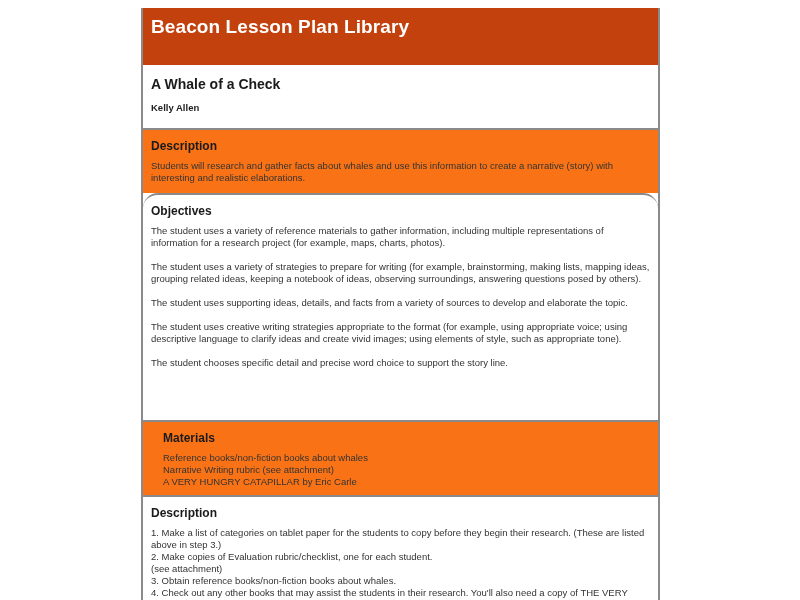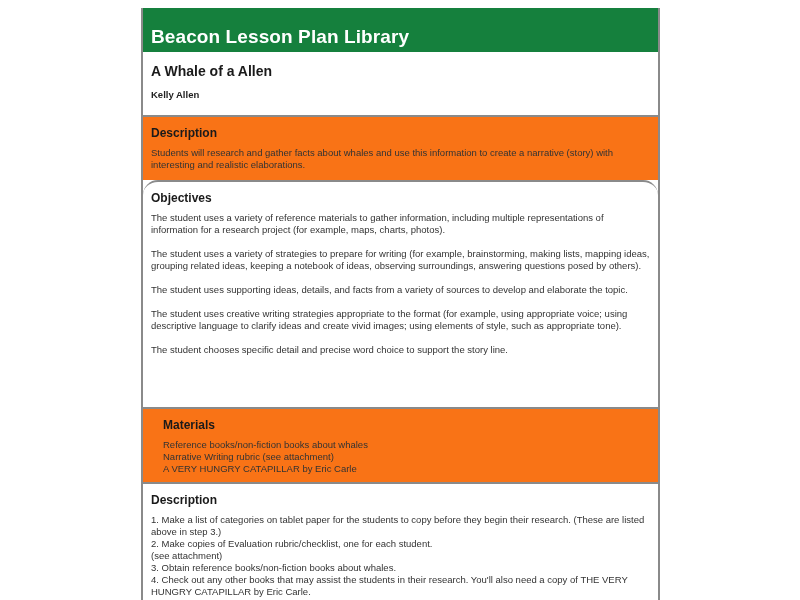--- a/index.html
+++ b/index.html
@@ -16,24 +16,24 @@
       position: absolute;
       left: 141px;
       top: 8px;
       width: 519px;
       border-left: 2px solid #8a8a8a;
       border-right: 2px solid #8a8a8a;
       box-sizing: border-box;
       min-height: 600px;
     }
     .banner {
-      background: #15803d;
-      height: 44px;
+      background: #c2410c;
+      height: 57px;
       box-sizing: border-box;
-      padding: 18px 8px 0 8px;
+      padding: 8px 8px 0 8px;
     }
     .banner-title {
       color: #fff;
       font-weight: bold;
       font-size: 19px;
       line-height: 22px;
       margin: 0;
       letter-spacing: 0.1px;
     }
     .section {
@@ -99,21 +99,21 @@
 </head>
 <body>
 
 <div class="page">
 
   <div class="banner">
     <h1 class="banner-title">Beacon Lesson Plan Library</h1>
   </div>
 
   <div class="section white first" id="sec-title">
-    <h2 class="lesson-title">A Whale of a Allen</h2>
+    <h2 class="lesson-title">A Whale of a Check</h2>
     <div class="author">Kelly Allen</div>
   </div>
 
   <div class="section gray" id="sec-description">
     <h3 class="section-heading">Description</h3>
     <p class="body-text">Students will research and gather facts about whales and use this information to create a narrative (story) with interesting and realistic elaborations.</p>
   </div>
 
   <div class="section white" id="sec-objectives">
     <h3 class="section-heading">Objectives</h3>

